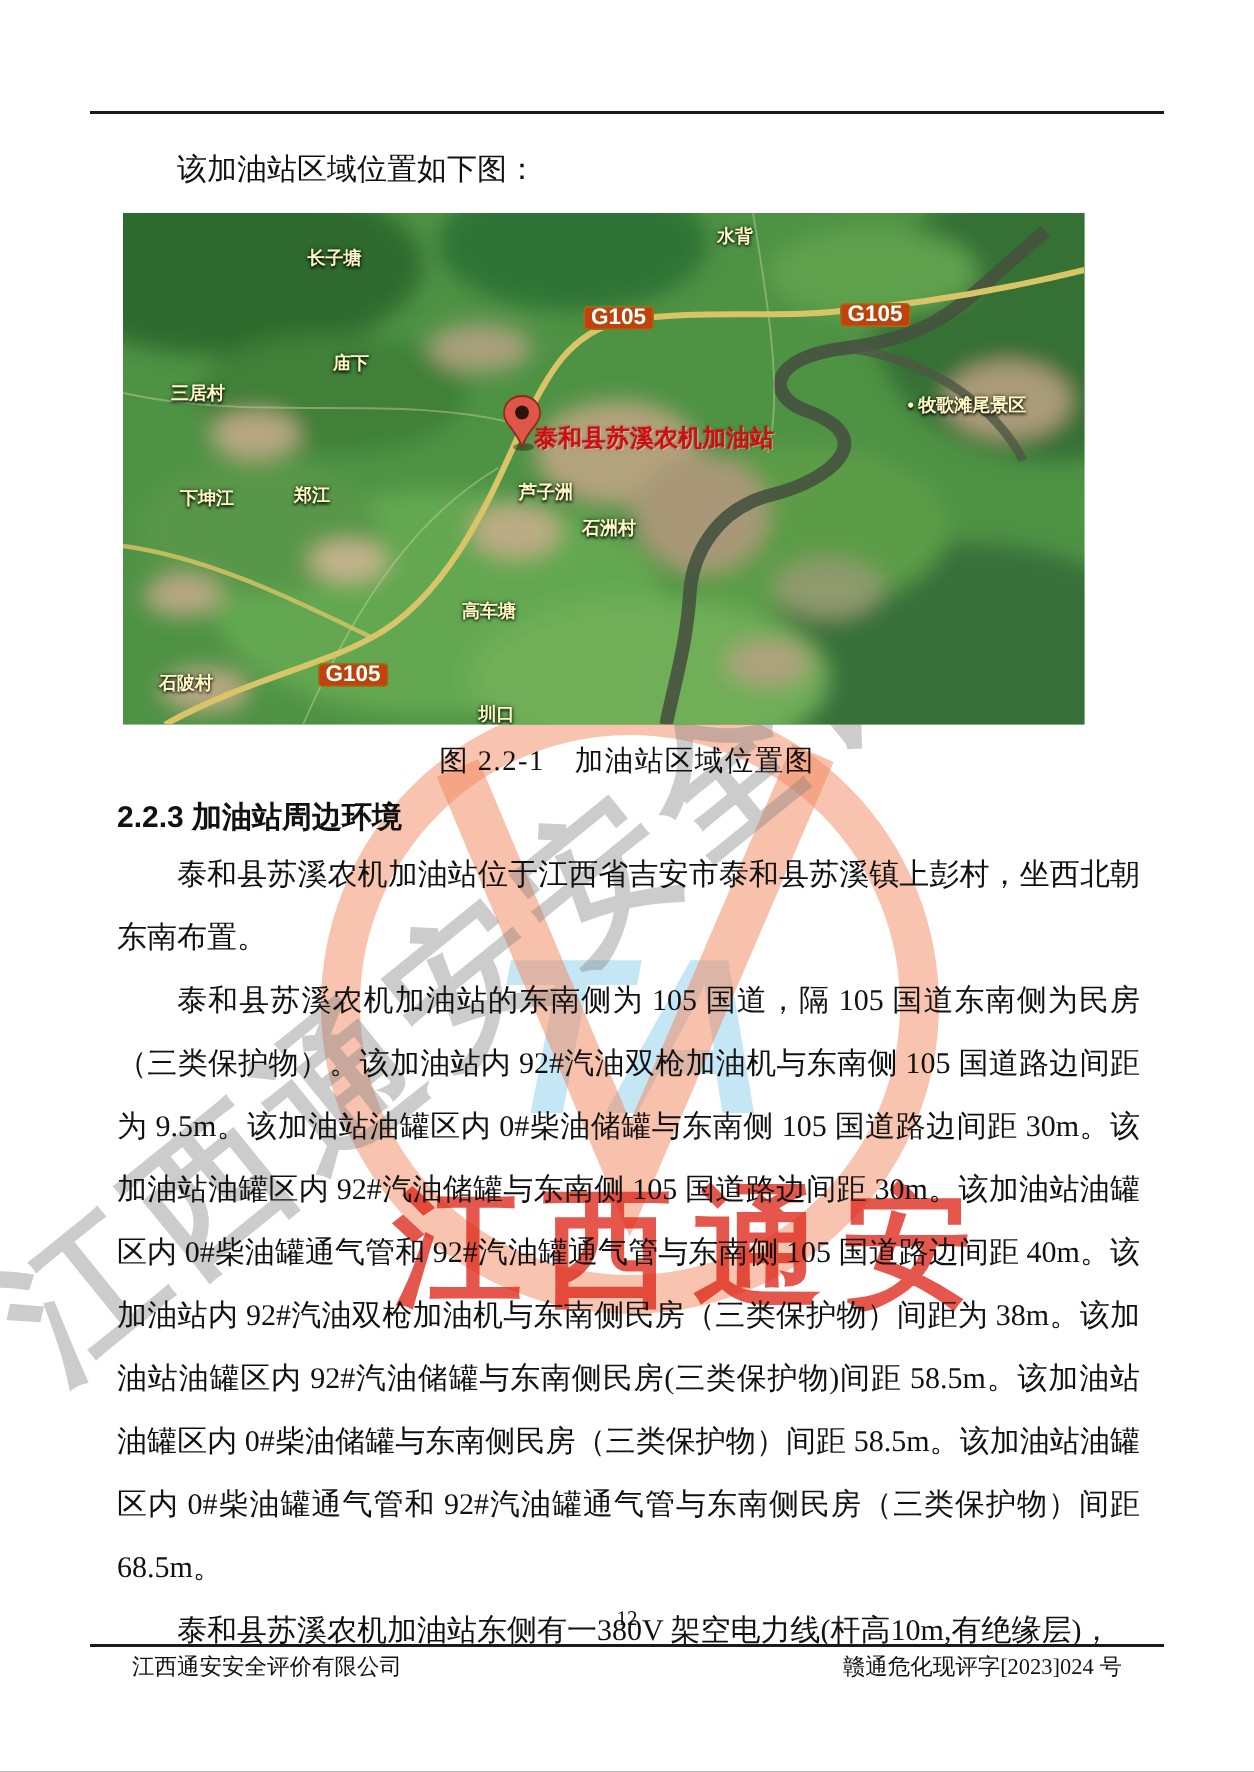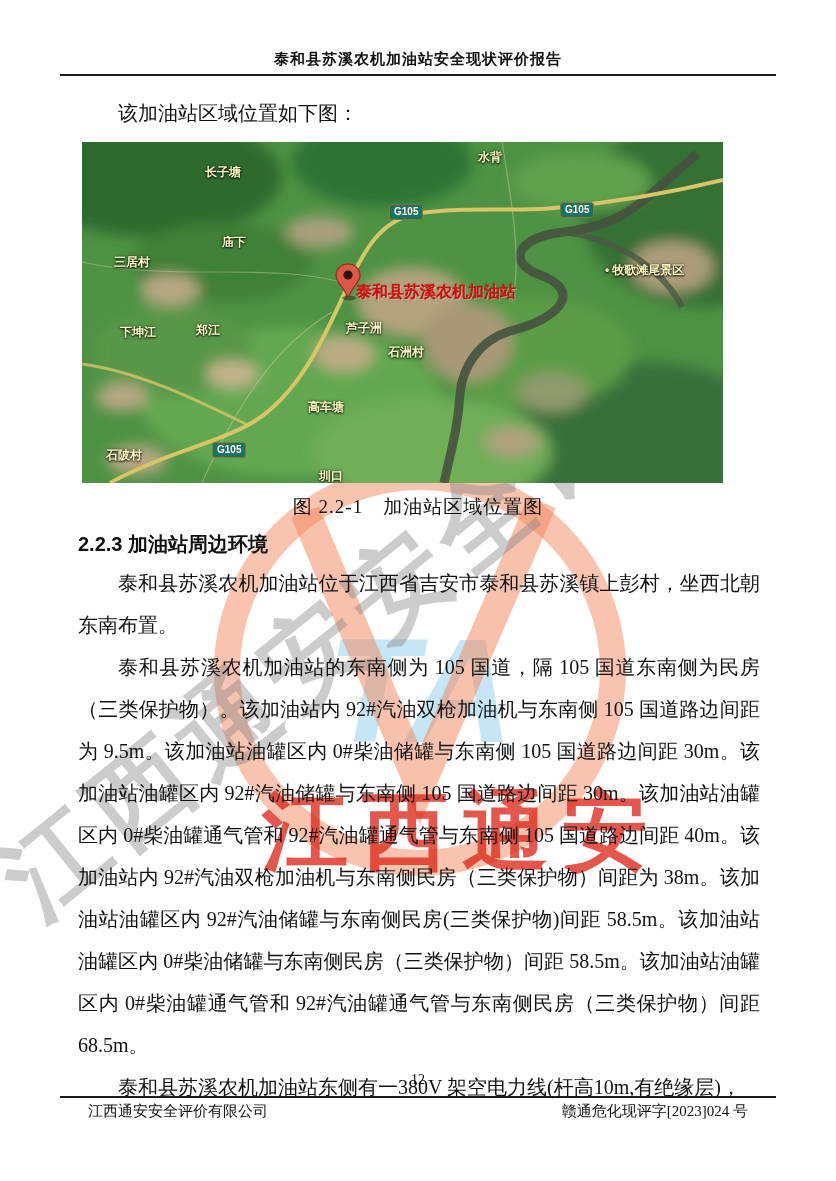--- a/index.html
+++ b/index.html
@@ -61,23 +61,23 @@
     overflow:hidden;background:#4e9244;
   }
   .map-art{position:absolute;left:0;top:0;}
   .map-label{
     position:absolute;color:#fef9c3;font-family:"Liberation Sans","DejaVu Sans",sans-serif;
     font-size:12px;font-weight:bold;white-space:nowrap;
     text-shadow:0 1px 2px rgba(0,0,0,.9),0 0 3px rgba(0,0,0,.7);
   }
   .map-label .dot{margin-right:3px;}
   .road-badge{
-    position:absolute;background:#0f766e;border:1px solid #97741a;border-radius:3px;
+    position:absolute;background:#c2410c;border:1px solid #97741a;border-radius:3px;
     color:#fff;font-family:"Liberation Sans","DejaVu Sans",sans-serif;
-    font-size:10px;font-weight:bold;padding:0 4px;line-height:14px;
+    font-size:15px;font-weight:bold;padding:0 4px;line-height:14px;
     text-shadow:0 0 1px #7a5d0e;
   }
   .map-pin{position:absolute;left:250px;top:120px;}
   .station-label{
     position:absolute;left:274px;top:140px;
     font-family:"Liberation Sans","DejaVu Sans",sans-serif;
     font-size:16px;font-weight:bold;color:#cd0f0f;white-space:nowrap;
     text-shadow:1px 1px 0 rgba(255,255,255,.35),0 0 2px rgba(120,0,0,.5);
   }
 </style>
@@ -89,21 +89,20 @@
   <div class="wm wm-logo">
     <svg width="440" height="440" viewBox="0 0 440 440">
       <circle cx="215" cy="220" r="193" fill="none" stroke="rgba(242,137,96,0.50)" stroke-width="26"></circle>
       <text x="122" y="292" font-family="Liberation Sans, DejaVu Sans, sans-serif" font-size="148" font-weight="bold" font-style="italic" fill="rgba(126,200,232,0.45)">TA</text>
       <path d="M100,62 L215,336 L337,52" fill="none" stroke="rgba(242,137,96,0.52)" stroke-width="30" stroke-linejoin="miter"></path>
     </svg>
   </div>
   <div class="wm wm-diagonal">江西通安安全评价</div>
   <div class="wm wm-red">江西通安</div>
 
-  <div class="header-title">泰和县苏溪农机加油站安全现状评价报告</div>
   <div class="header-rule"></div>
 
   <div class="intro-para">该加油站区域位置如下图：</div>
 
   <div class="map">
     <svg class="map-art" width="641" height="341" viewBox="0 0 641 341">
       <defs>
           <filter id="soft" x="-30%" y="-30%" width="160%" height="160%">
         <feGaussianBlur stdDeviation="7"></feGaussianBlur>
           </filter>

